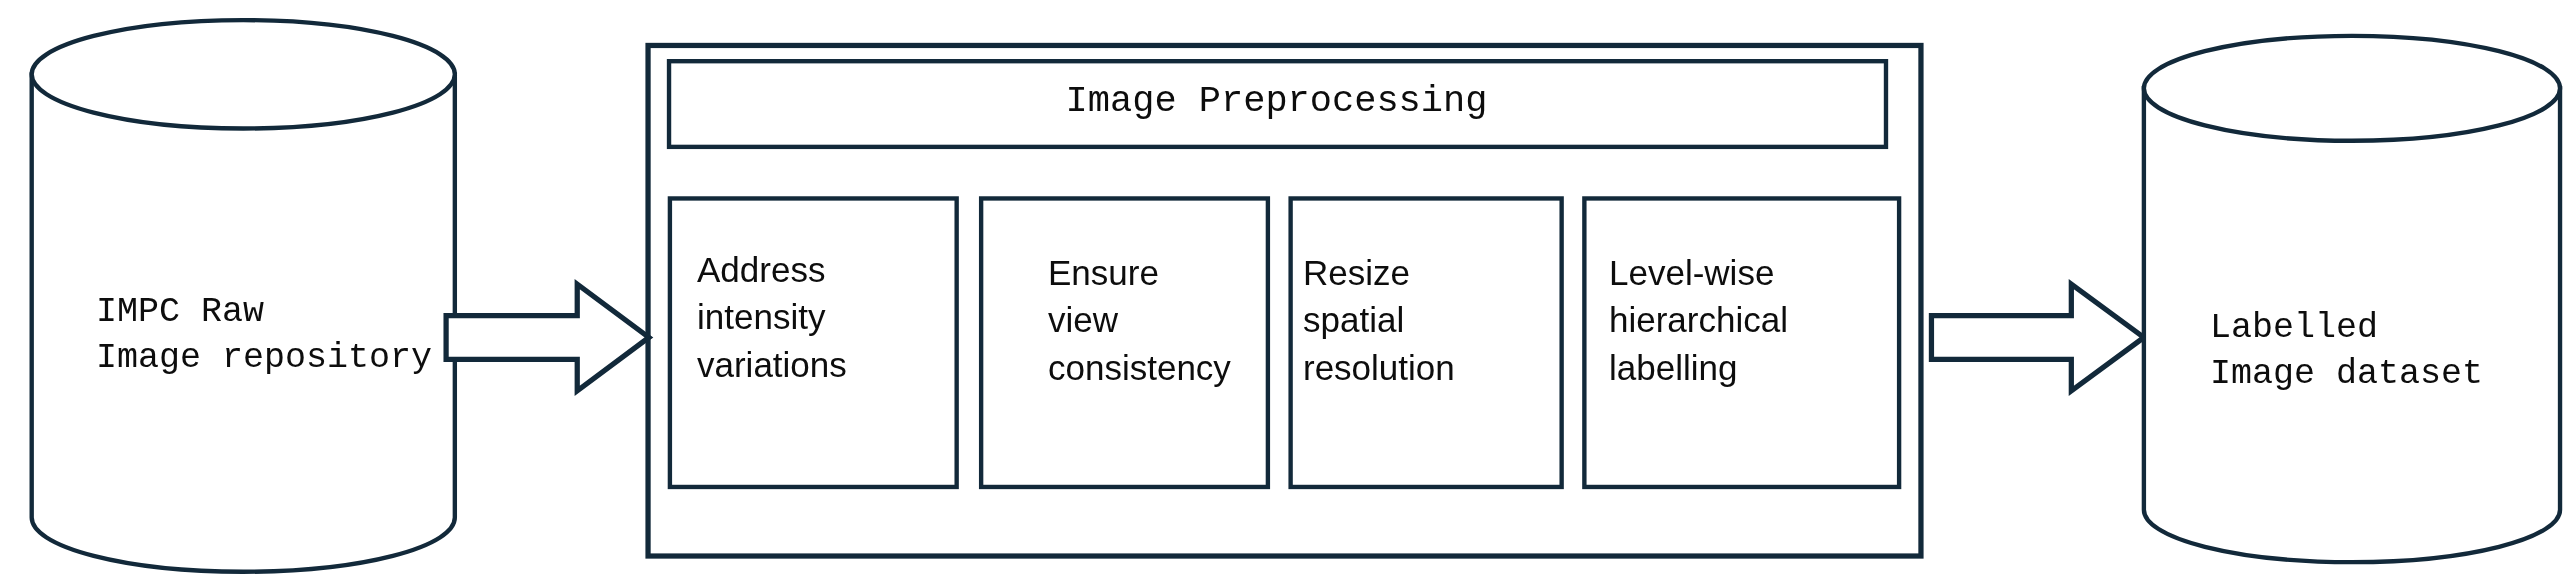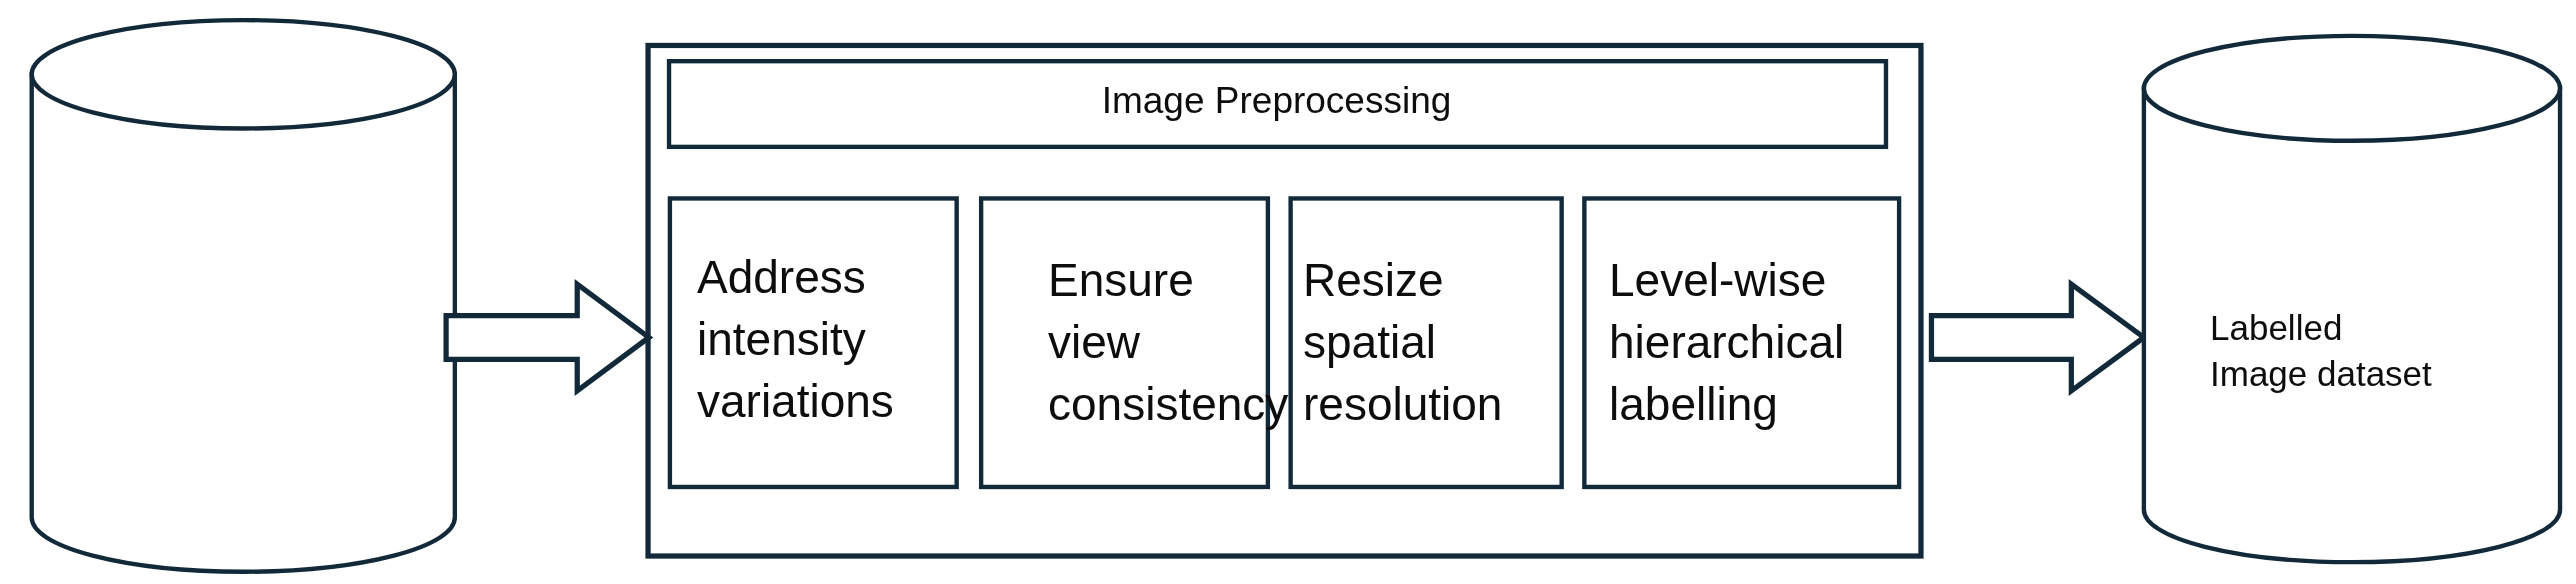--- a/index.html
+++ b/index.html
@@ -50,21 +50,21 @@
     stroke-width: 5;
   }
   .cyl-top {
     fill: #ffffff;
     stroke: #12293a;
     stroke-width: 5;
   }
   .txt {
     position: absolute;
     color: #0d0d0d;
-    font-family: Liberation Sans, sans-serif;
+    font-family: Liberation Mono, monospace;
     white-space: pre-line;
     line-height: 1.32;
     pointer-events: none;
   }
   
   #label-source {
     left: 96px;
     top: 289px;
     width: 350px;
     font-size: 35px;
@@ -82,21 +82,21 @@
   #label-preprocessing {
     left: 669px;
     top: 77px;
     width: 1215px;
     font-size: 37px;
     text-align: center;
   }
   .step-label {
     position: absolute;
     color: #0d0d0d;
-    font-size: 46px;
+    font-size: 35px;
     text-align: left;
     white-space: pre-line;
     line-height: 1.35;
     pointer-events: none;
   }
   #step-label-0 { left: 697px;  top: 246px; width: 254px; }
   #step-label-1 { left: 1048px; top: 249px; width: 262px; }
   #step-label-2 { left: 1303px; top: 249px; width: 236px; }
   #step-label-3 { left: 1609px; top: 249px; width: 289px; }
 </style>
@@ -146,20 +146,22 @@
 
     <g>
       <path class="cyl-body" d="M 2452 101
                L 2452 583
                A 238 60 0 0 0 2928 583
                L 2928 101 Z"></path>
       <ellipse class="cyl-top" cx="2690" cy="101" rx="238" ry="60"></ellipse>
     </g>
   </svg>
 
+  <div class="txt" id="label-source">IMPC Raw
+Image repository</div>
 
   <div class="txt" id="label-preprocessing">Image Preprocessing</div>
 
   <div class="step-label" id="step-label-0">Address
 intensity
 variations</div>
 
   <div class="step-label" id="step-label-1">Ensure
 view
 consistency</div>

